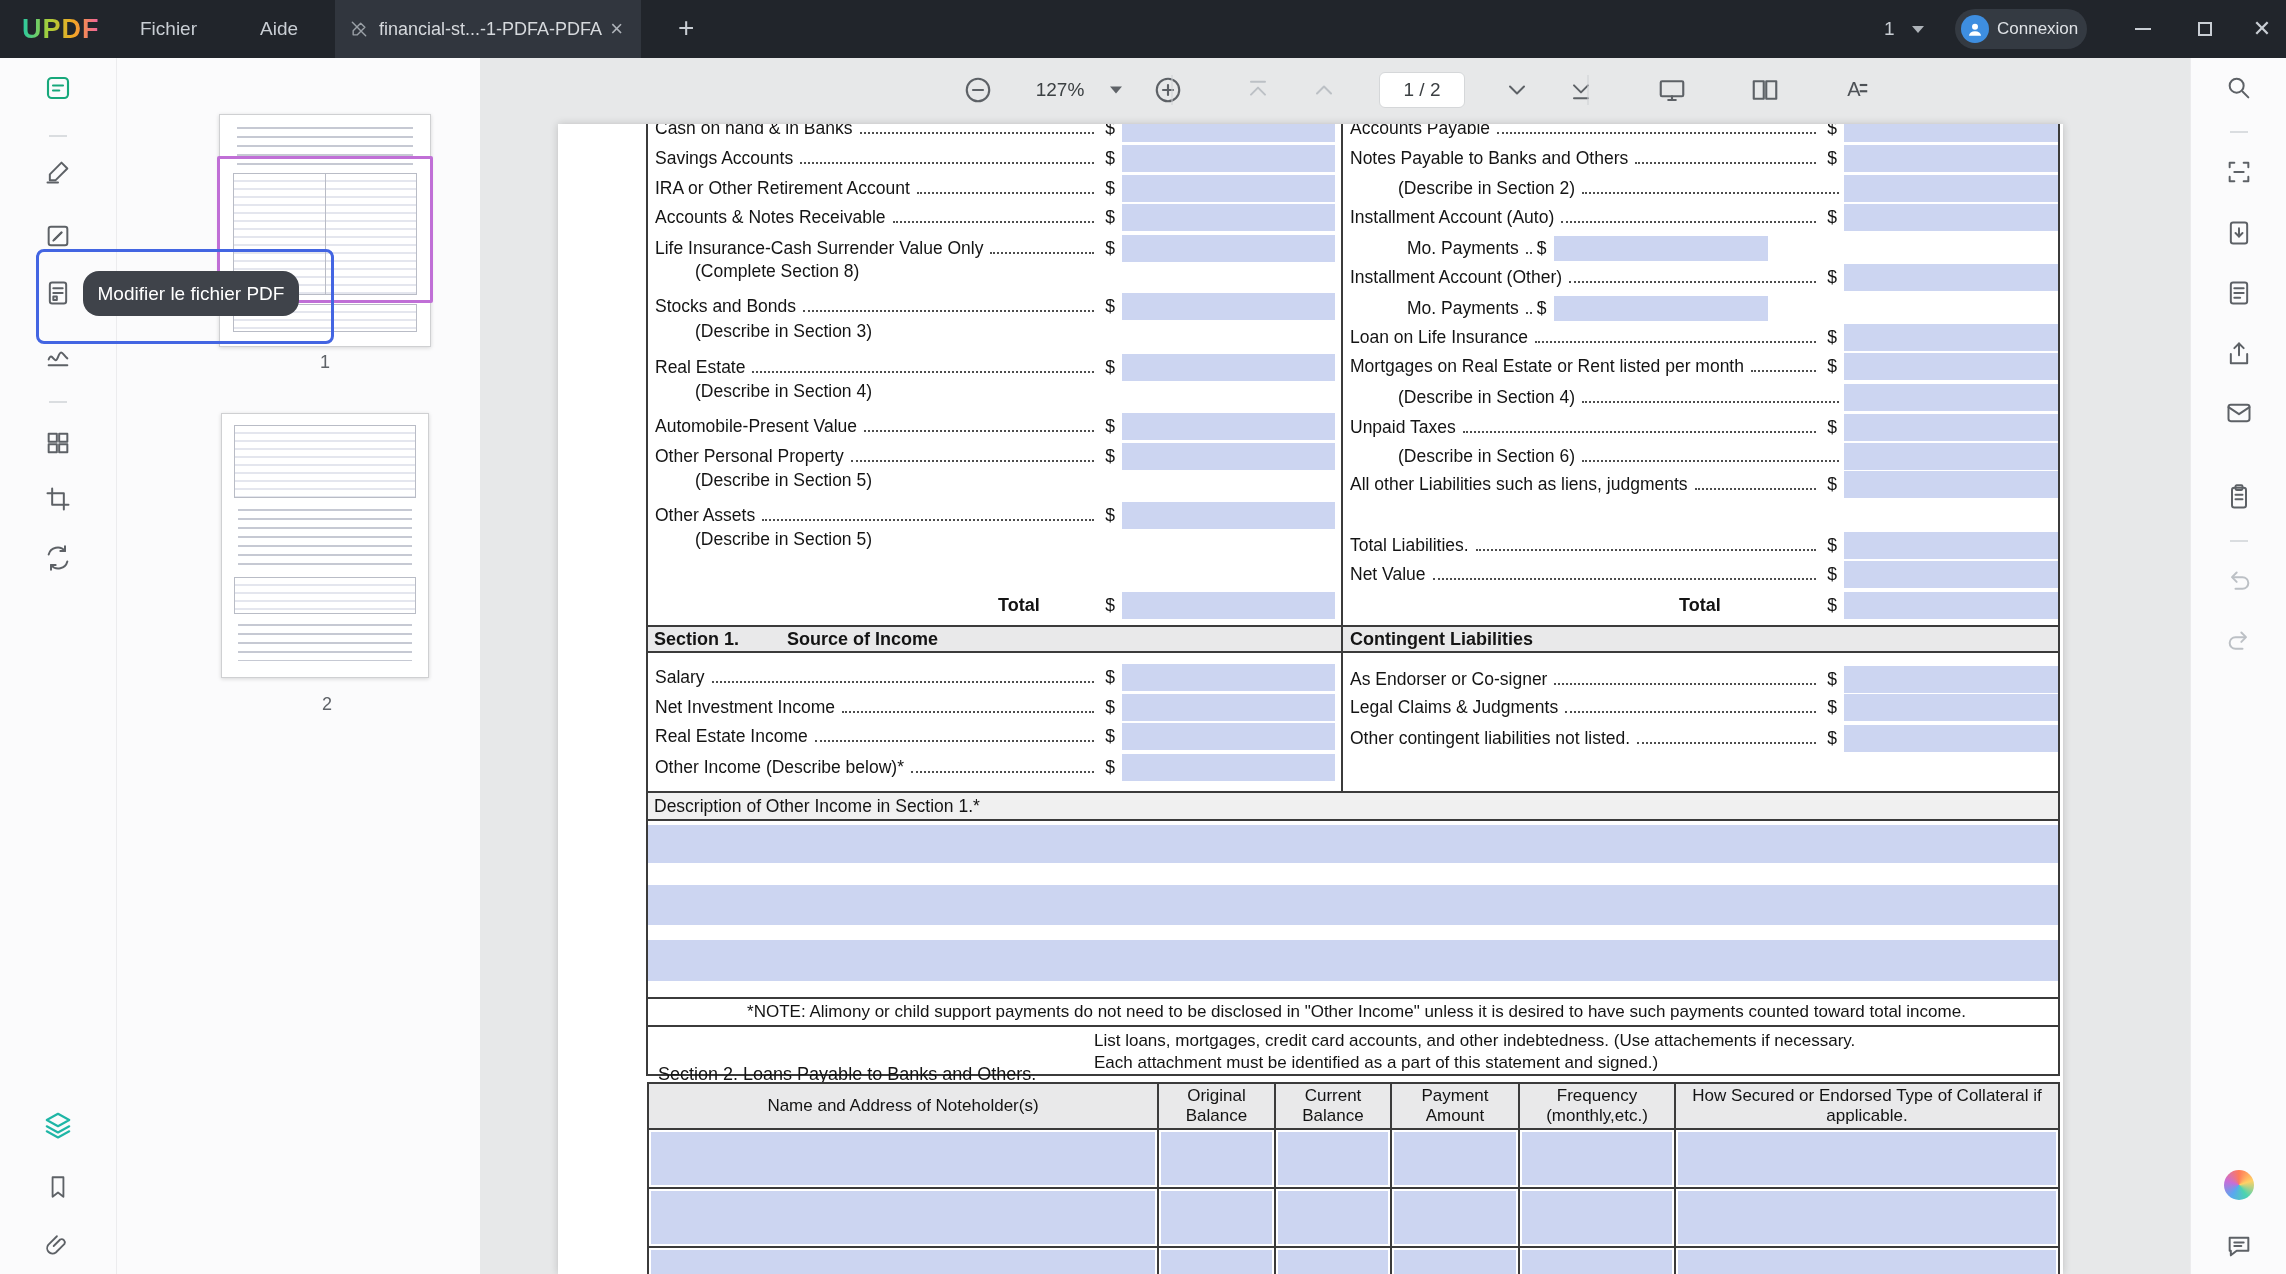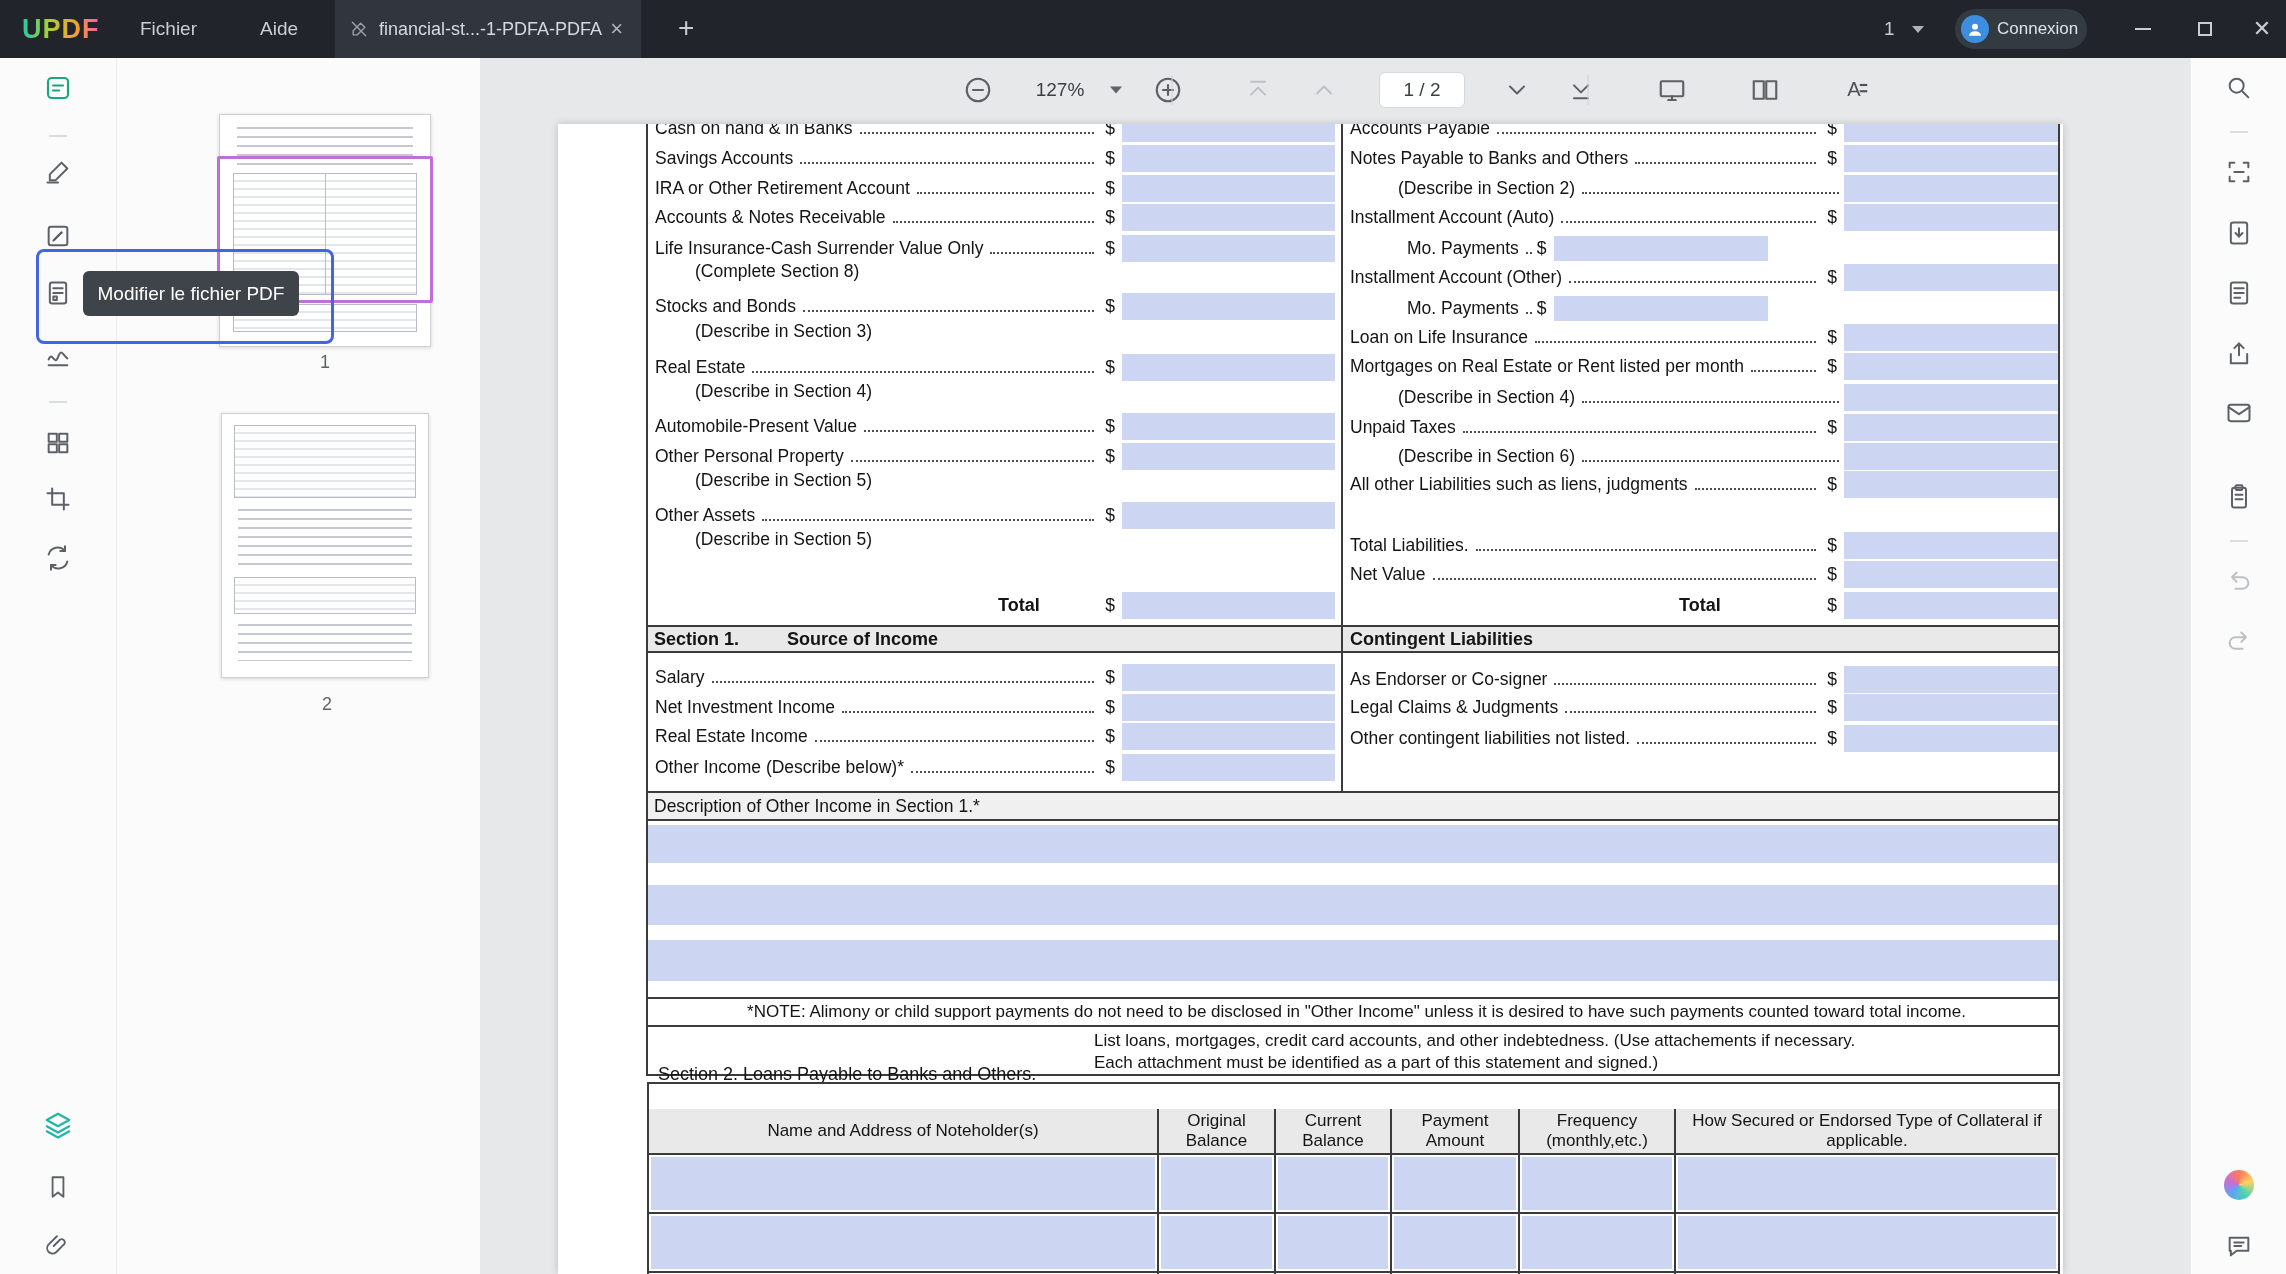--- a/index.html
+++ b/index.html
@@ -48,21 +48,21 @@
     background:#dadde0; }
   svg.ic { stroke:#5d6166; fill:none; stroke-width:1.7; stroke-linecap:round; stroke-linejoin:round; }
   svg.ic.green { stroke:#17a87b; }
   svg.ic.teal { stroke:#1fb6a6; }
   svg.ic.faded { stroke:#bcc0c5; }
 
   
   .hl-box { position:absolute; left:36px; top:249px; width:298px; height:95px;
     border:3px solid #4365e2; border-radius:8px; z-index:48; pointer-events:none; }
   .tooltip { position:absolute; left:83px; top:271px; width:216px; height:45px; background:#3f434a;
-    border-radius:6px; color:#fff; font-size:19px; display:flex; align-items:center;
+    border-radius:16px; color:#fff; font-size:19px; display:flex; align-items:center;
     justify-content:center; z-index:49; }
 
   
   .thumbs { position:absolute; left:117px; top:58px; width:363px; bottom:0; background:#fbfbfc; z-index:5; }
   .thumb { position:absolute; background:#fff; border:1px solid #cfd0d2;
     box-shadow:0 1px 4px rgba(0,0,0,.15); }
   #thumb1 { left:102px; top:56px; width:212px; height:233px; }
   #thumb2 { left:104px; top:355px; width:208px; height:265px; }
   .thumb-label { position:absolute; text-align:center; font-size:18px; color:#5f6368; width:212px; }
   #tlabel1 { left:102px; top:294px; } #tlabel2 { left:104px; top:636px; }
@@ -140,21 +140,21 @@
   #note-band { top:873px; height:28px; background:#fff; border-top:2px solid #3b3b3b;
     font-size:17px; padding-left:7px;justify-content:center; }
   #sec2-band { top:901px; height:51px; background:#fff; border-top:2px solid #3b3b3b;
     border-bottom:2px solid #3b3b3b; font-size:17.5px; }
   #sec2-band .s2-title { position:absolute; left:12px; top:50%; transform:translateY(-50%);
     font-size:18px;margin-top:23px; }
   #sec2-band .s2-desc { position:absolute; left:448px; top:3px; line-height:22px; font-size:17px; }
 
   #note-table { position:absolute; left:89px; top:958px; width:1413px; border:2px solid #3b3b3b;
     border-bottom:none; z-index:2; background:#fff; }
-  .t-hrow { display:flex; height:46px; background:#e9e9ea; border-bottom:2px solid #3b3b3b;margin-top:25px; }
+  .t-hrow { display:flex; height:46px; background:#e9e9ea; border-bottom:2px solid #3b3b3b; }
   .t-hcell { display:flex; align-items:center; justify-content:center; text-align:center;
     font-size:17px; line-height:20px; border-right:2px solid #3b3b3b; padding:0 8px; }
   .t-row { display:flex; height:59px; border-bottom:2px solid #3b3b3b; }
   .t-cell { border-right:2px solid #3b3b3b; position:relative; }
   .t-hcell:nth-child(1),.t-cell:nth-child(1){ width:510px; }
   .t-hcell:nth-child(2),.t-cell:nth-child(2){ width:117px; }
   .t-hcell:nth-child(3),.t-cell:nth-child(3){ width:116px; }
   .t-hcell:nth-child(4),.t-cell:nth-child(4){ width:128px; }
   .t-hcell:nth-child(5),.t-cell:nth-child(5){ width:156px; }
   .t-hcell:nth-child(6),.t-cell:nth-child(6){ flex:1; border-right:none; }

